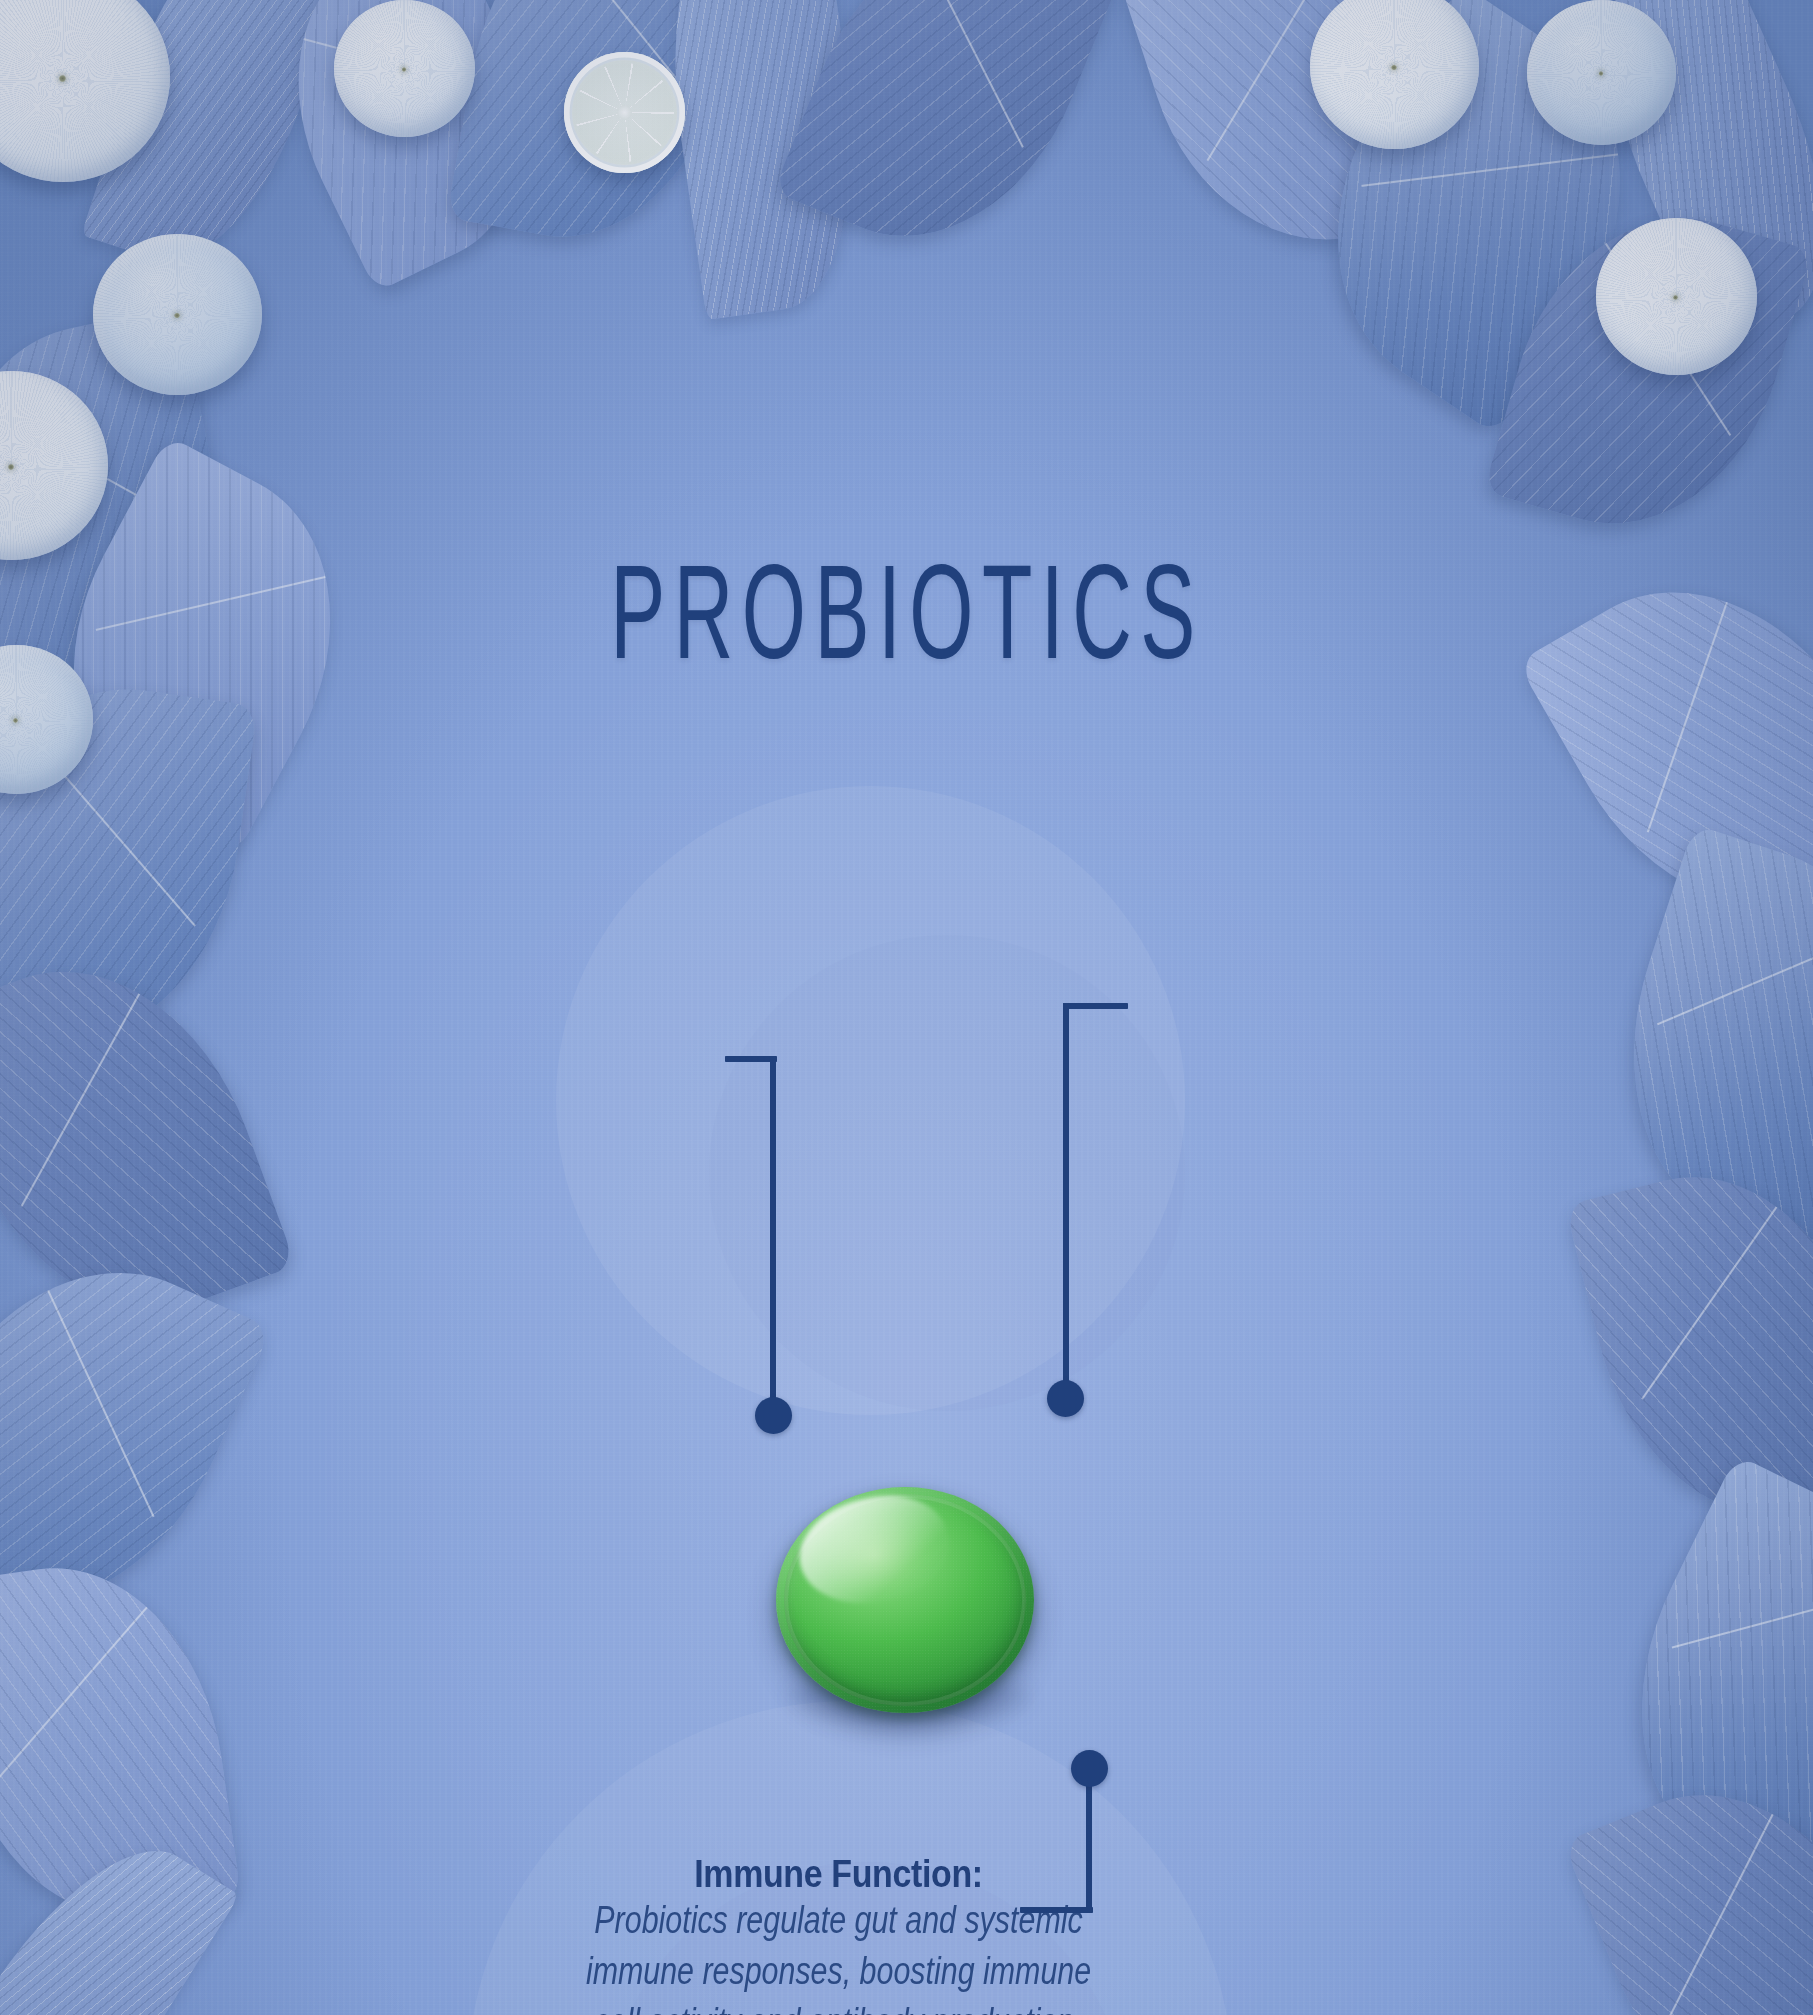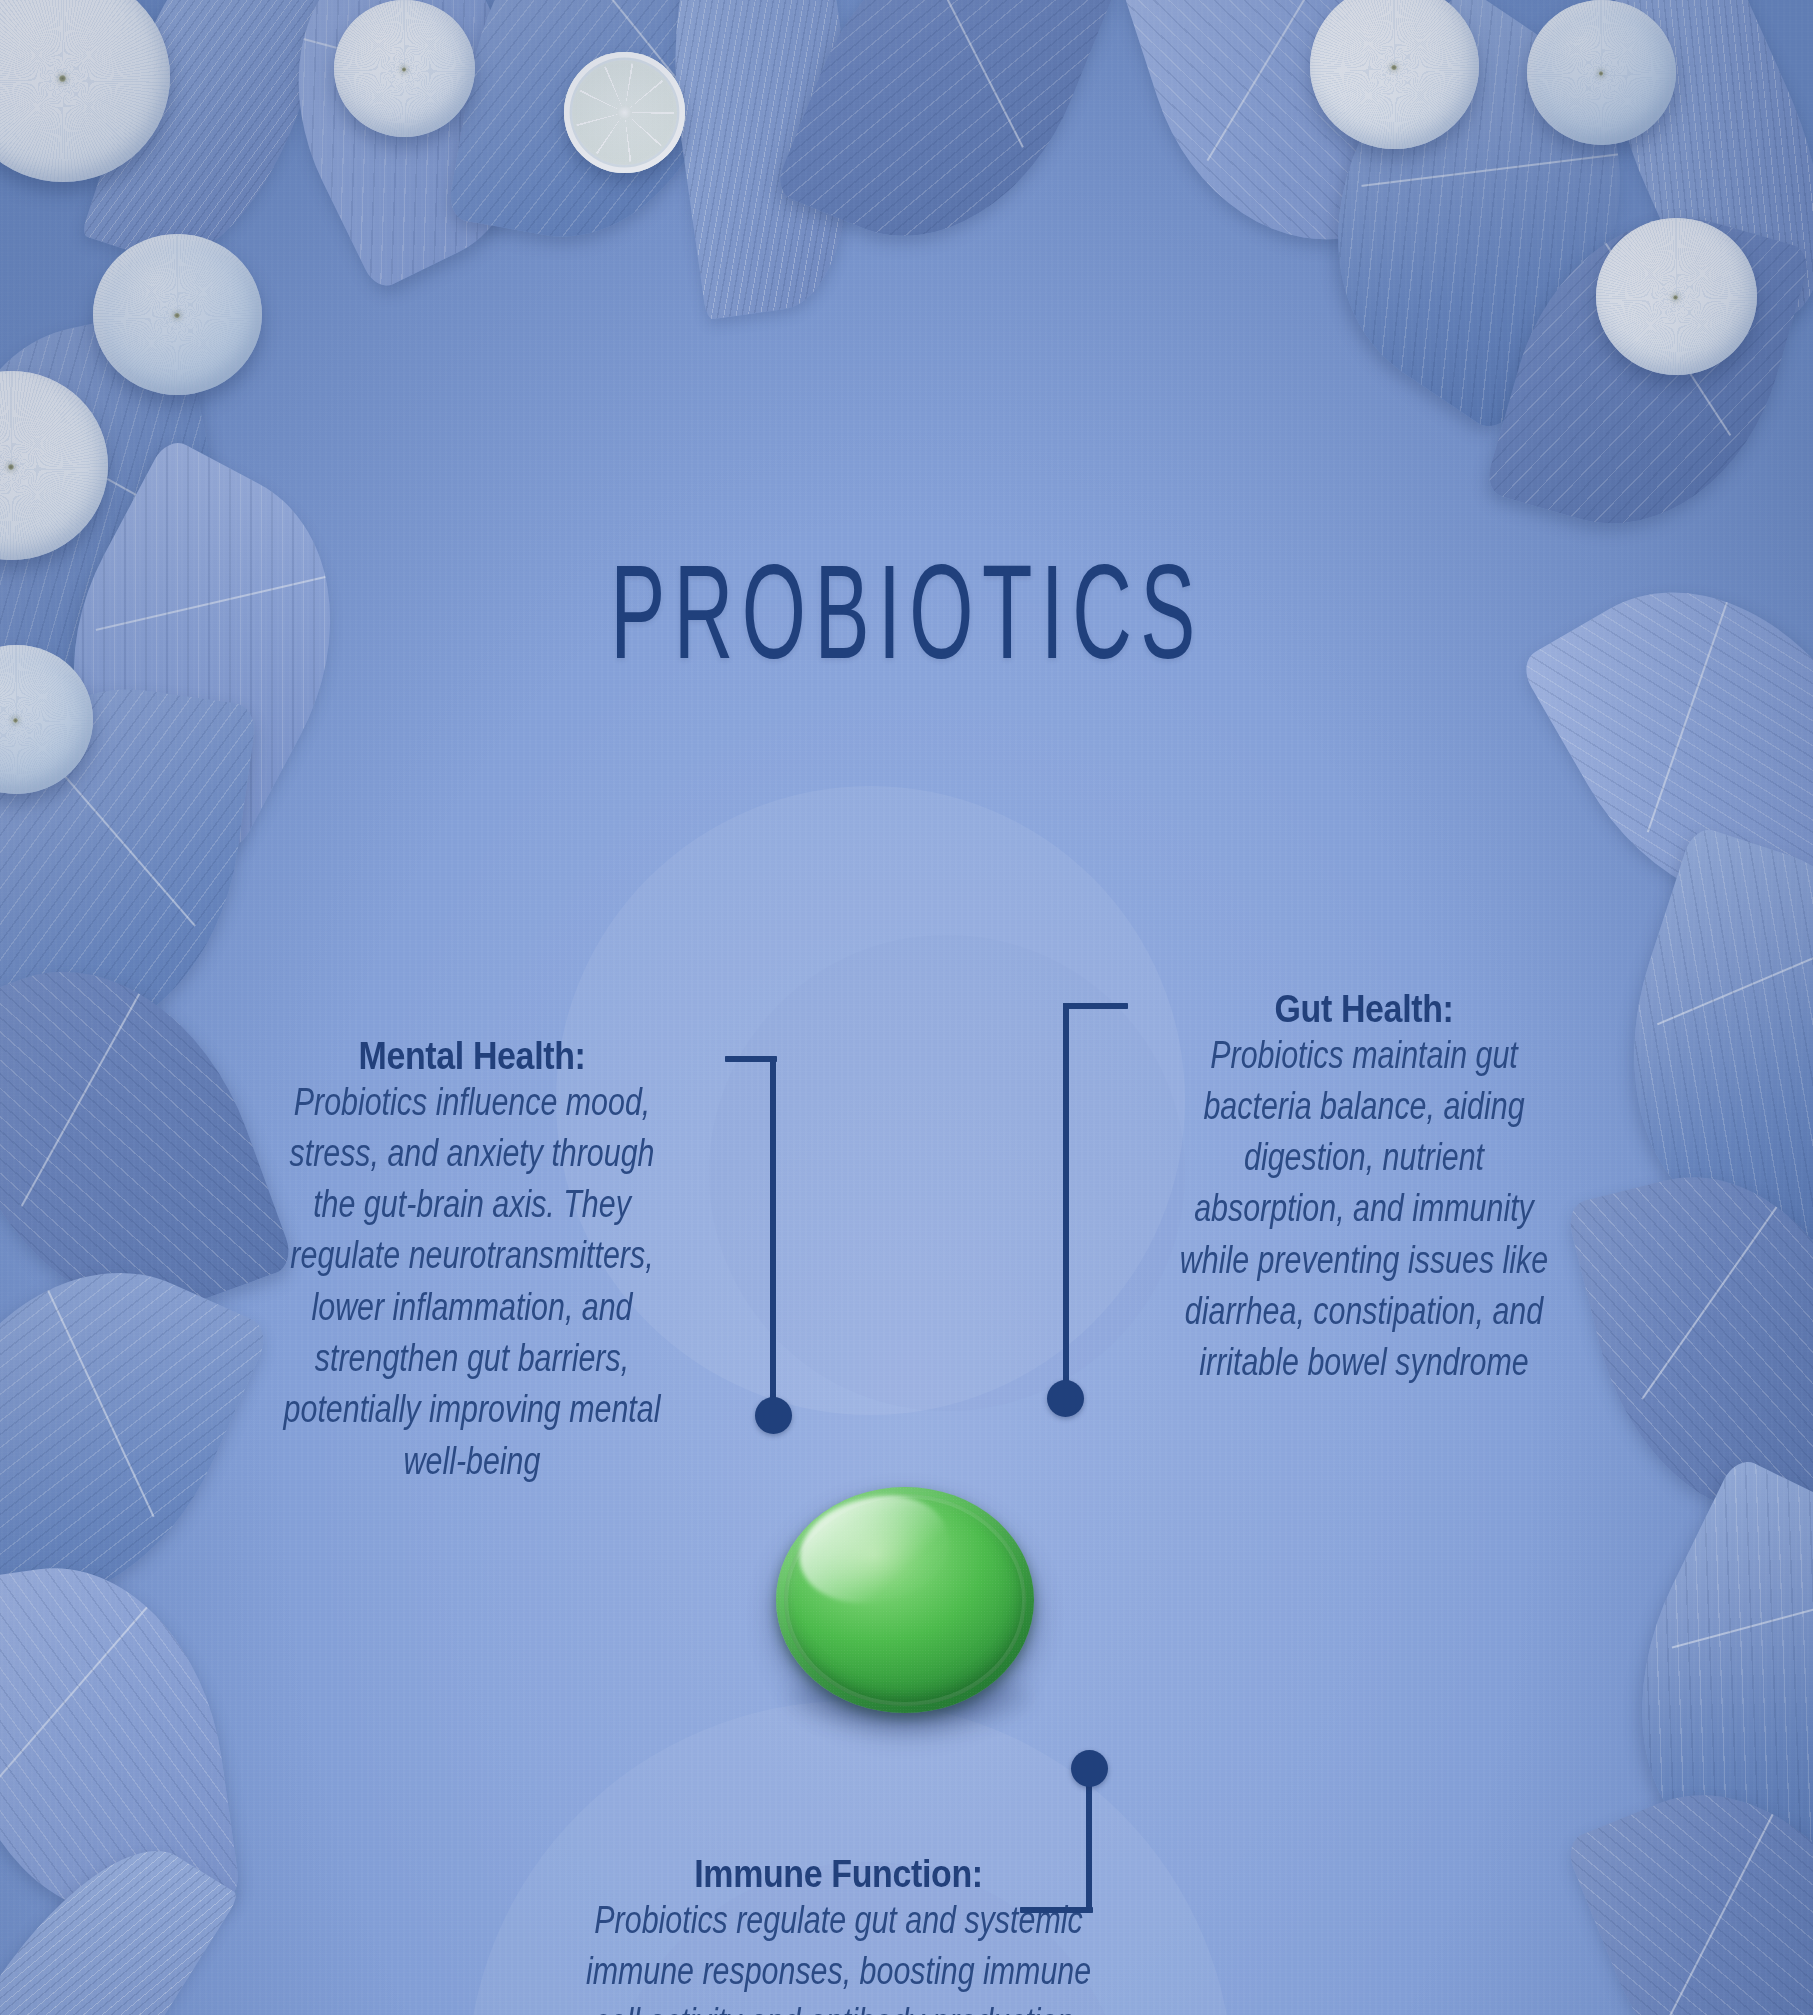--- a/index.html
+++ b/index.html
@@ -297,29 +297,21 @@
     <div class="v"></div>
     <div class="dot"></div>
   </div>
 
   <div class="conn" id="conn-immune">
     <div class="h"></div>
     <div class="v"></div>
     <div class="dot"></div>
   </div>
 
-  <div class="callout" id="block-mental">
-    <div class="co-title">Mental Health:</div>
-    <div class="co-body">Probiotics influence mood, stress, and anxiety through the gut-brain axis. They regulate neurotransmitters, lower inflammation, and strengthen gut barriers, potentially improving mental well-being</div>
-  </div>
-
-  <div class="callout" id="block-gut">
-    <div class="co-title">Gut Health:</div>
-    <div class="co-body">Probiotics maintain gut bacteria balance, aiding digestion, nutrient absorption, and immunity while preventing issues like diarrhea, constipation, and irritable bowel syndrome</div>
-  </div>
+
 
   <div id="tablet-shadow"></div>
   <div id="tablet">
     <div class="grain"></div>
     <div class="rim"></div>
     <div class="gloss"></div>
   </div>
 
   <div class="callout" id="block-immune">
     <div class="co-title">Immune Function:</div>

